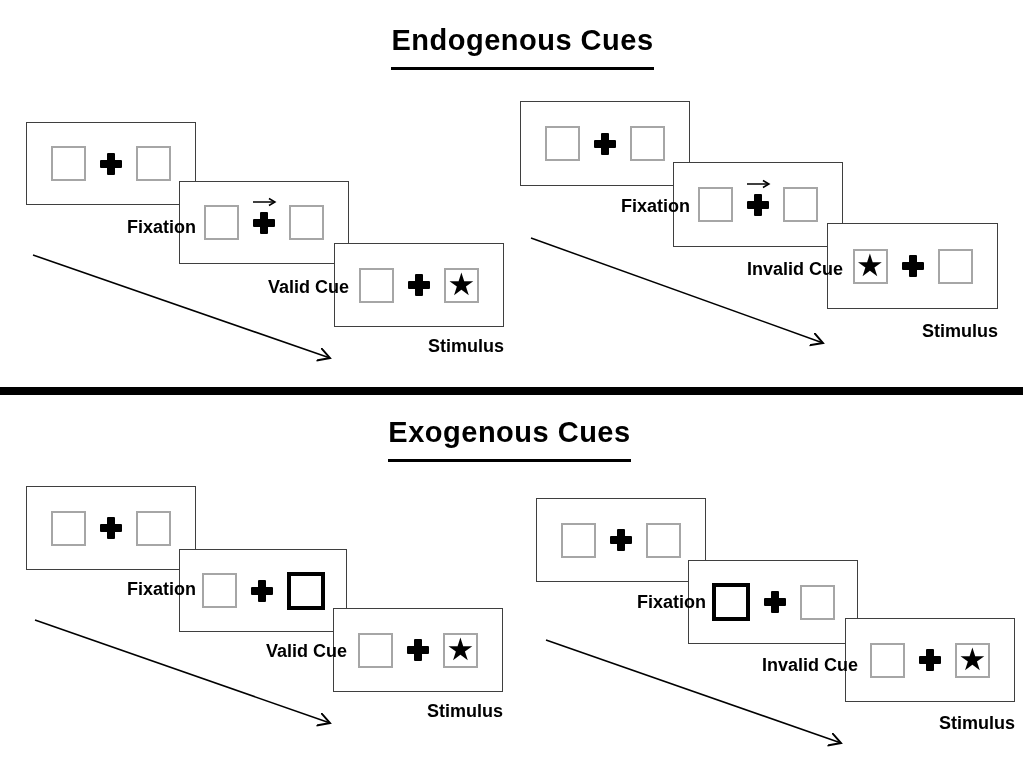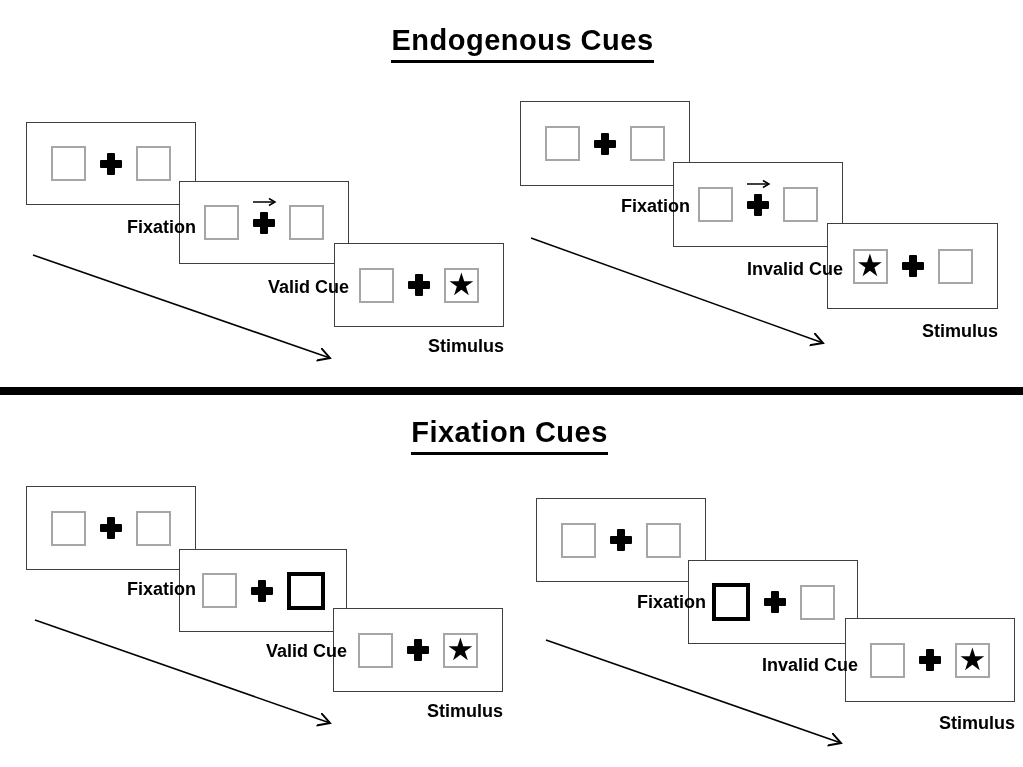--- a/index.html
+++ b/index.html
@@ -7,21 +7,21 @@
     width:1023px; height:767px; position:relative; overflow:hidden;
     font-family:"Liberation Sans", sans-serif; color:#000;
   }
   .stage { position:absolute; left:0; top:0; width:1023px; height:767px; }
 
   .section-title {
     position:absolute; width:1023px; text-align:center;
     font-size:29px; font-weight:bold; letter-spacing:0.5px;
   }
   .section-title .u {
-    display:inline-block; border-bottom:3px solid #000; padding-bottom:3px;
+    display:inline-block; border-bottom:3px solid #000; padding-bottom:10px;
   }
   #title-endogenous { top:24px; left:11px; }
   #title-exogenous  { top:416px; left:-2px; }
 
   .divider {
     position:absolute; left:0; top:387px; width:1023px; height:8px;
     background:#000;
   }
 
   .arrows-overlay { position:absolute; left:0; top:0; z-index:0; }
@@ -69,21 +69,21 @@
     <line x1="531" y1="238" x2="823" y2="343" stroke="#000" stroke-width="1.5" marker-end="url(#ah)"></line>
     <line x1="35" y1="620" x2="330" y2="723" stroke="#000" stroke-width="1.5" marker-end="url(#ah)"></line>
     <line x1="546" y1="640" x2="841" y2="743" stroke="#000" stroke-width="1.5" marker-end="url(#ah)"></line>
   </svg>
 
   <div class="section-title" id="title-endogenous">
     <span class="u">Endogenous Cues</span>
   </div>
   <div class="divider"></div>
   <div class="section-title" id="title-exogenous">
-    <span class="u">Fixation Cues</span>
+    <span class="u">Exogenous Cues</span>
   </div>
 
   <div class="panel z1" style="left:26px; top:122px; width:170px; height:83px;">
     <div class="box"></div>
     <div class="plus-wrap">
         <div class="plus-h"></div>
         <div class="plus-v"></div>
       </div>
     <div class="box"></div>
   </div>

